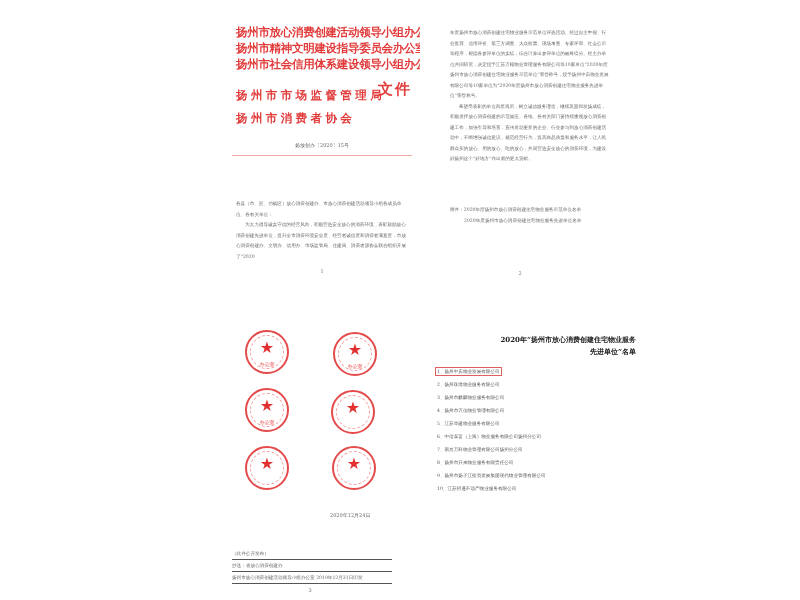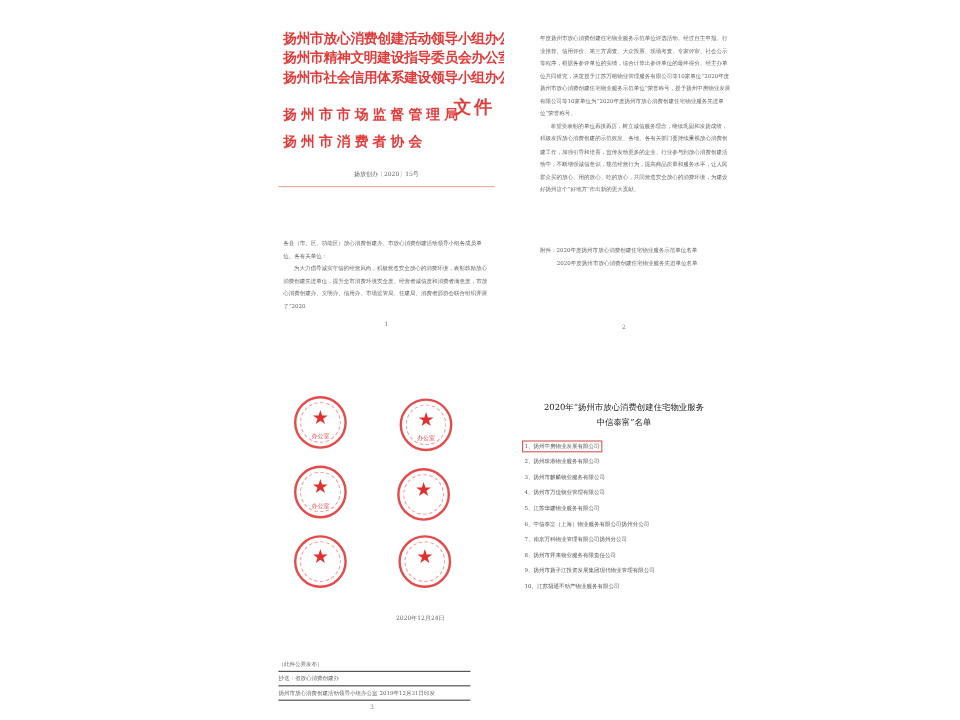--- a/index.html
+++ b/index.html
@@ -23,21 +23,21 @@
 
   .stamp { position:absolute; width:44px; height:44px; border:2px solid #e54b4b; border-radius:50%; box-sizing:border-box; }
   .stamp .inner { position:absolute; left:3px; top:3px; right:3px; bottom:3px; border:1px dashed #f3a0a0; border-radius:50%; }
   .stamp .star { position:absolute; left:0; right:0; top:8px; text-align:center; color:#e23030; font-size:16px; line-height:16px; }
   .stamp .sub { position:absolute; left:0; right:0; bottom:5px; text-align:center; color:#e23030; font-size:5px; }
 
   .date3 { position:absolute; left:120px; top:202px; font-size:5px; color:#666; }
   .foot { position:absolute; left:22px; width:160px; font-size:4.6px; color:#666; }
   .fline { position:absolute; left:22px; width:160px; height:1px; background:#555; }
 
-  .list-title { position:absolute; left:0; width:200px; text-align:center; font-weight:normal; font-size:7px; color:#222; line-height:12px; }
+  .list-title { position:absolute; left:16px; width:200px; text-align:right; font-weight:bold; font-size:7px; color:#222; line-height:12px; }
   .item { position:absolute; left:17px; font-size:4.6px; color:#555; white-space:nowrap; }
   .item.hl { outline:1px solid #e06060; outline-offset:1px; }
 </style>
 </head>
 <body>
 
 <div class="page" id="p1">
   <div class="head-line" style="top:26px">扬州市放心消费创建活动领导小组办公室</div>
   <div class="head-line" style="top:42px">扬州市精神文明建设指导委员会办公室</div>
   <div class="head-line" style="top:58px">扬州市社会信用体系建设领导小组办公室</div>
@@ -101,21 +101,21 @@
   <div class="fline" style="top:249px"></div>
   <div class="foot" style="top:253px">抄送：省放心消费创建办</div>
   <div class="fline" style="top:261px"></div>
   <div class="foot" style="top:265px">扬州市放心消费创建活动领导小组办公室  2019年12月31日印发</div>
   <div class="fline" style="top:273px"></div>
   <div class="pno" style="top:277px">3</div>
 </div>
 
 <div class="page" id="p4">
   <div class="list-title" style="top:24px">2020年“扬州市放心消费创建住宅物业服务</div>
-  <div class="list-title" style="top:36px">中信泰富”名单</div>
+  <div class="list-title" style="top:36px">先进单位”名单</div>
   <div class="item hl" style="top:59px">1、扬州中房物业发展有限公司</div>
   <div class="item" style="top:72px">2、扬州珠港物业服务有限公司</div>
   <div class="item" style="top:85px">3、扬州市麒麟物业服务有限公司</div>
   <div class="item" style="top:98px">4、扬州市万佳物业管理有限公司</div>
   <div class="item" style="top:111px">5、江苏华建物业服务有限公司</div>
   <div class="item" style="top:124px">6、中信泰富（上海）物业服务有限公司扬州分公司</div>
   <div class="item" style="top:137px">7、南京万科物业管理有限公司扬州分公司</div>
   <div class="item" style="top:150px">8、扬州市开来物业服务有限责任公司</div>
   <div class="item" style="top:163px">9、扬州市扬子江投资发展集团现代物业管理有限公司</div>
   <div class="item" style="top:176px">10、江苏招通不动产物业服务有限公司</div>

